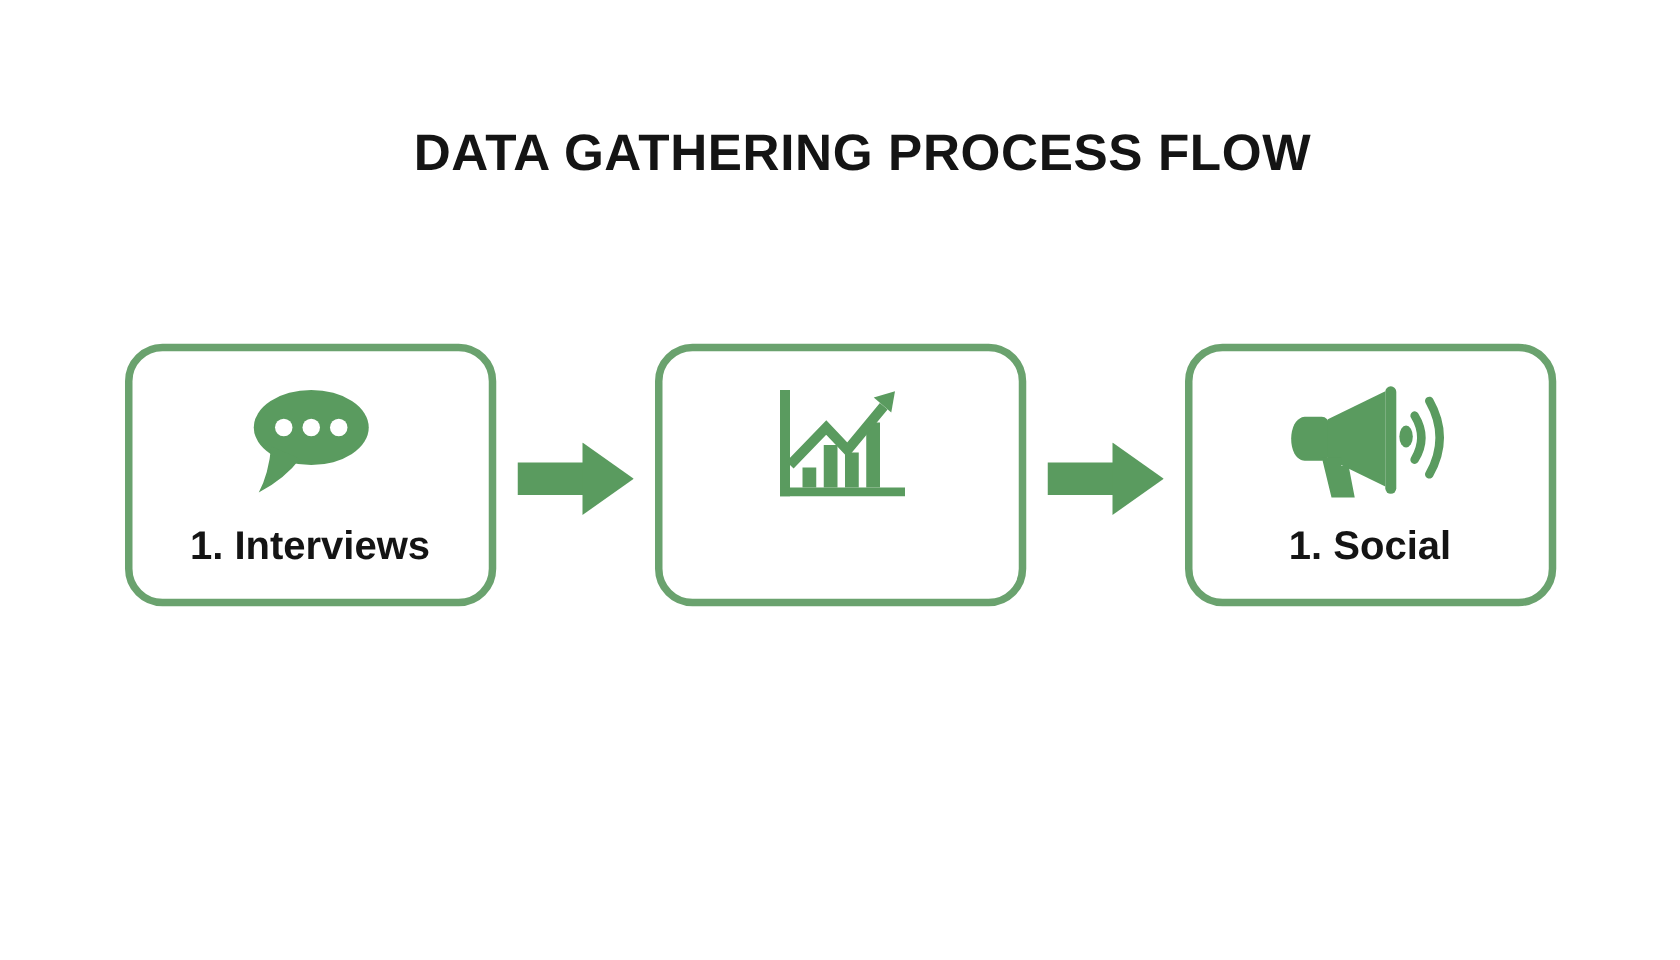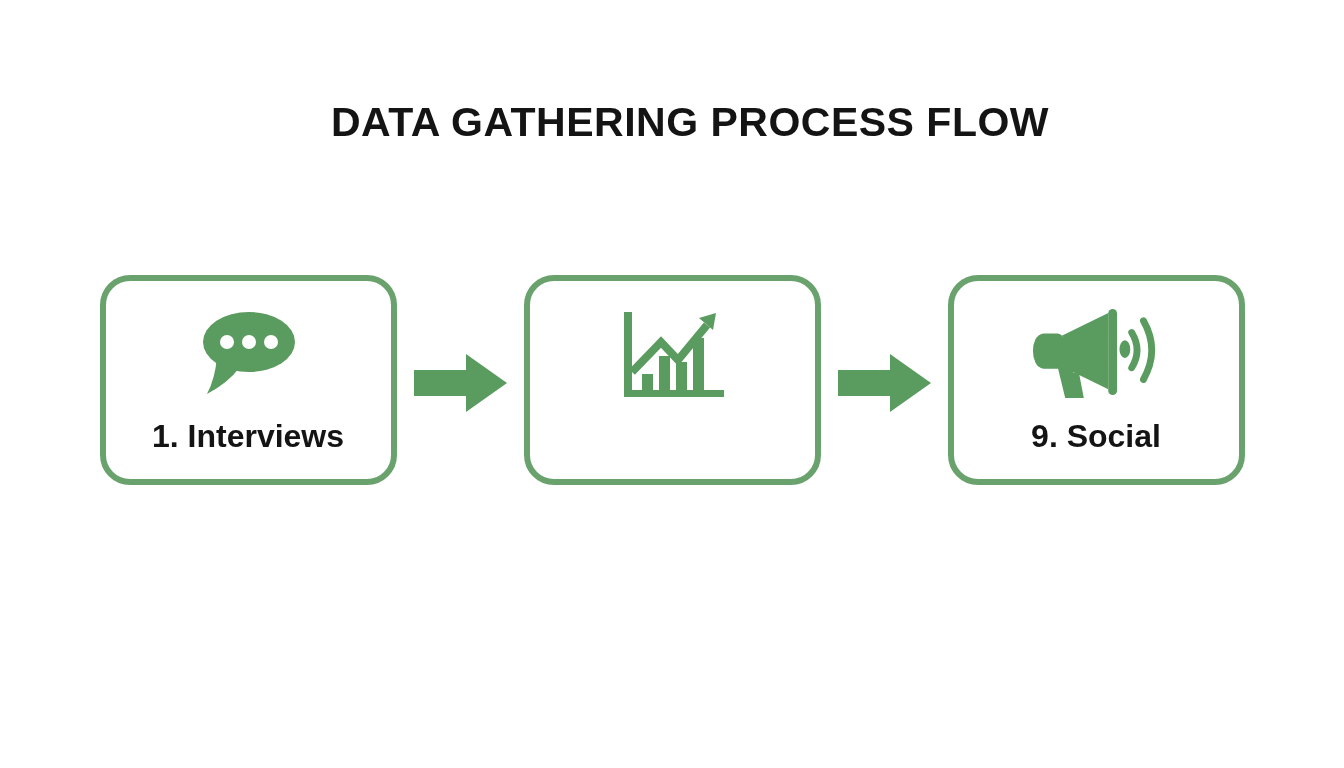--- a/index.html
+++ b/index.html
@@ -131,17 +131,17 @@
           <ellipse class="g" cx="12" cy="43" rx="9" ry="17"></ellipse>
           <rect class="g" x="8" y="25" width="26" height="36" rx="6"></rect>
           <polygon class="g" points="33,27 80,4 80,82 33,59"></polygon>
           <rect class="g" x="80" y="0" width="9" height="88" rx="4.5"></rect>
           <path class="g" d="M 28 58 L 44 58 L 44 65 L 50 65 L 55 91 L 36 91 Z"></path>
           <ellipse class="g" cx="97" cy="41" rx="5.5" ry="9"></ellipse>
           <path class="gs" d="M 104 24 Q 115 42 104 60" stroke-width="7" stroke-linecap="round"></path>
           <path class="gs" d="M 116 12 Q 133 42 116 72" stroke-width="7" stroke-linecap="round"></path>
         </svg>
       </div>
-      <div class="step-label">9. Social</div>
+      <div class="step-label">1. Social</div>
     </div>
 
   </div>
 </div>
 
 </body></html>

